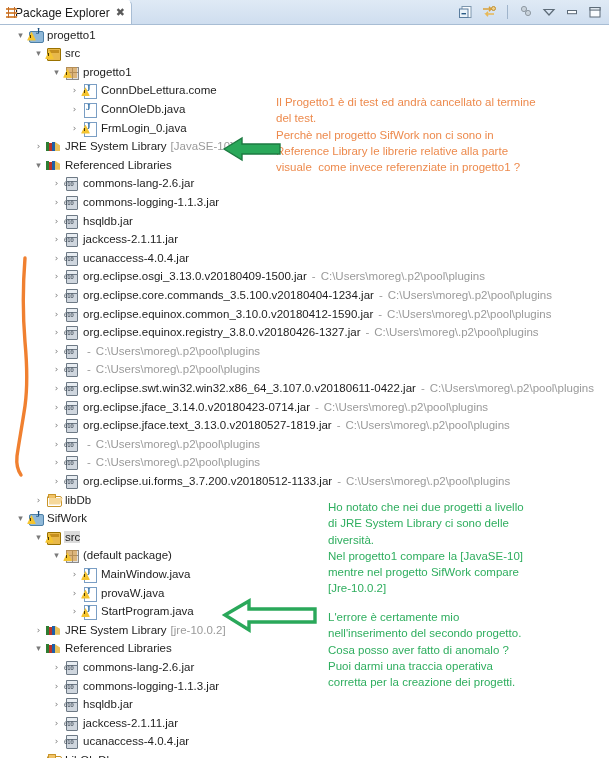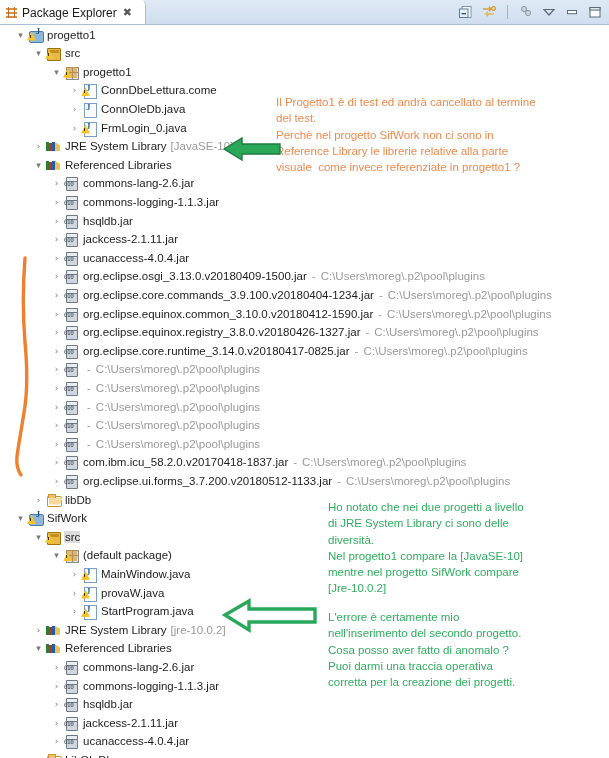--- a/index.html
+++ b/index.html
@@ -118,21 +118,21 @@
   #note-orange{color:#ed8a4d;margin-top:36px;}
   #note-green1{color:#2fae5f;}
   #note-green2{color:#2fae5f;}
 
   svg.deco{position:absolute;overflow:visible;}
 </style>
 </head>
 <body>
 
 <div id="viewbar">
-  <div id="tab" style="width: 146px;">
+  <div id="tab" style="width: 132px;">
     <span class="pe-icon">
       <i class="b1"></i>
         <i class="b2"></i>
         <i class="b3"></i>
         <i class="v1"></i>
         <i class="v2"></i>
     </span>
     <span class="tabtext">Package Explorer</span>
     <span class="closeglyph">✖</span>
   </div>
@@ -306,21 +306,21 @@
       <span class="lbl">org.eclipse.osgi_3.13.0.v20180409-1500.jar</span>
       <span class="dash">-</span>
       <span class="path" style="margin-left: 5px;">C:\Users\moreg\.p2\pool\plugins</span>
     </div>
     <div class="row" style="top: 260.4px; left: 50px;">
       <span class="twisty">›</span>
       <span class="ico">
         <span class="ic-jar"></span>
         <span class="ic-jar-t">010</span>
       </span>
-      <span class="lbl">org.eclipse.core.commands_3.9.100.v20180404-1234.jar</span>
+      <span class="lbl">org.eclipse.core.commands_3.5.100.v20180404-1234.jar</span>
       <span class="dash">-</span>
       <span class="path" style="margin-left: 5px;">C:\Users\moreg\.p2\pool\plugins</span>
     </div>
     <div class="row" style="top: 279px; left: 50px;">
       <span class="twisty">›</span>
       <span class="ico">
         <span class="ic-jar"></span>
         <span class="ic-jar-t">010</span>
       </span>
       <span class="lbl">org.eclipse.equinox.common_3.10.0.v20180412-1590.jar</span>
@@ -336,76 +336,77 @@
       <span class="lbl">org.eclipse.equinox.registry_3.8.0.v20180426-1327.jar</span>
       <span class="dash">-</span>
       <span class="path" style="margin-left: 5px;">C:\Users\moreg\.p2\pool\plugins</span>
     </div>
     <div class="row" style="top: 316.2px; left: 50px;">
       <span class="twisty">›</span>
       <span class="ico">
         <span class="ic-jar"></span>
         <span class="ic-jar-t">010</span>
       </span>
-      <span class="lbl">org.eclipse.core.runtime_3.14.0.v20180417-0825.jar</span>
       <span class="dash">-</span>
       <span class="path" style="margin-left: 5px;">C:\Users\moreg\.p2\pool\plugins</span>
     </div>
     <div class="row" style="top: 334.8px; left: 50px;">
       <span class="twisty">›</span>
       <span class="ico">
         <span class="ic-jar"></span>
         <span class="ic-jar-t">010</span>
       </span>
       <span class="dash">-</span>
       <span class="path" style="margin-left: 5px;">C:\Users\moreg\.p2\pool\plugins</span>
     </div>
     <div class="row" style="top: 353.4px; left: 50px;">
       <span class="twisty">›</span>
       <span class="ico">
         <span class="ic-jar"></span>
         <span class="ic-jar-t">010</span>
       </span>
+      <span class="lbl">org.eclipse.swt.win32.win32.x86_64_3.107.0.v20180611-0422.jar</span>
       <span class="dash">-</span>
       <span class="path" style="margin-left: 5px;">C:\Users\moreg\.p2\pool\plugins</span>
     </div>
     <div class="row" style="top: 372px; left: 50px;">
       <span class="twisty">›</span>
       <span class="ico">
         <span class="ic-jar"></span>
         <span class="ic-jar-t">010</span>
       </span>
+      <span class="lbl">org.eclipse.jface_3.14.0.v20180423-0714.jar</span>
       <span class="dash">-</span>
       <span class="path" style="margin-left: 5px;">C:\Users\moreg\.p2\pool\plugins</span>
     </div>
     <div class="row" style="top: 390.6px; left: 50px;">
       <span class="twisty">›</span>
       <span class="ico">
         <span class="ic-jar"></span>
         <span class="ic-jar-t">010</span>
       </span>
+      <span class="lbl">org.eclipse.jface.text_3.13.0.v20180527-1819.jar</span>
       <span class="dash">-</span>
       <span class="path" style="margin-left: 5px;">C:\Users\moreg\.p2\pool\plugins</span>
     </div>
     <div class="row" style="top: 409.2px; left: 50px;">
       <span class="twisty">›</span>
       <span class="ico">
         <span class="ic-jar"></span>
         <span class="ic-jar-t">010</span>
       </span>
       <span class="dash">-</span>
       <span class="path" style="margin-left: 5px;">C:\Users\moreg\.p2\pool\plugins</span>
     </div>
     <div class="row" style="top: 427.8px; left: 50px;">
       <span class="twisty">›</span>
       <span class="ico">
         <span class="ic-jar"></span>
         <span class="ic-jar-t">010</span>
       </span>
-      <span class="lbl">com.ibm.icu_58.2.0.v20170418-1837.jar</span>
       <span class="dash">-</span>
       <span class="path" style="margin-left: 5px;">C:\Users\moreg\.p2\pool\plugins</span>
     </div>
     <div class="row" style="top: 446.4px; left: 50px;">
       <span class="twisty">›</span>
       <span class="ico">
         <span class="ic-jar"></span>
         <span class="ic-jar-t">010</span>
       </span>
       <span class="lbl">org.eclipse.ui.forms_3.7.200.v20180512-1133.jar</span>

